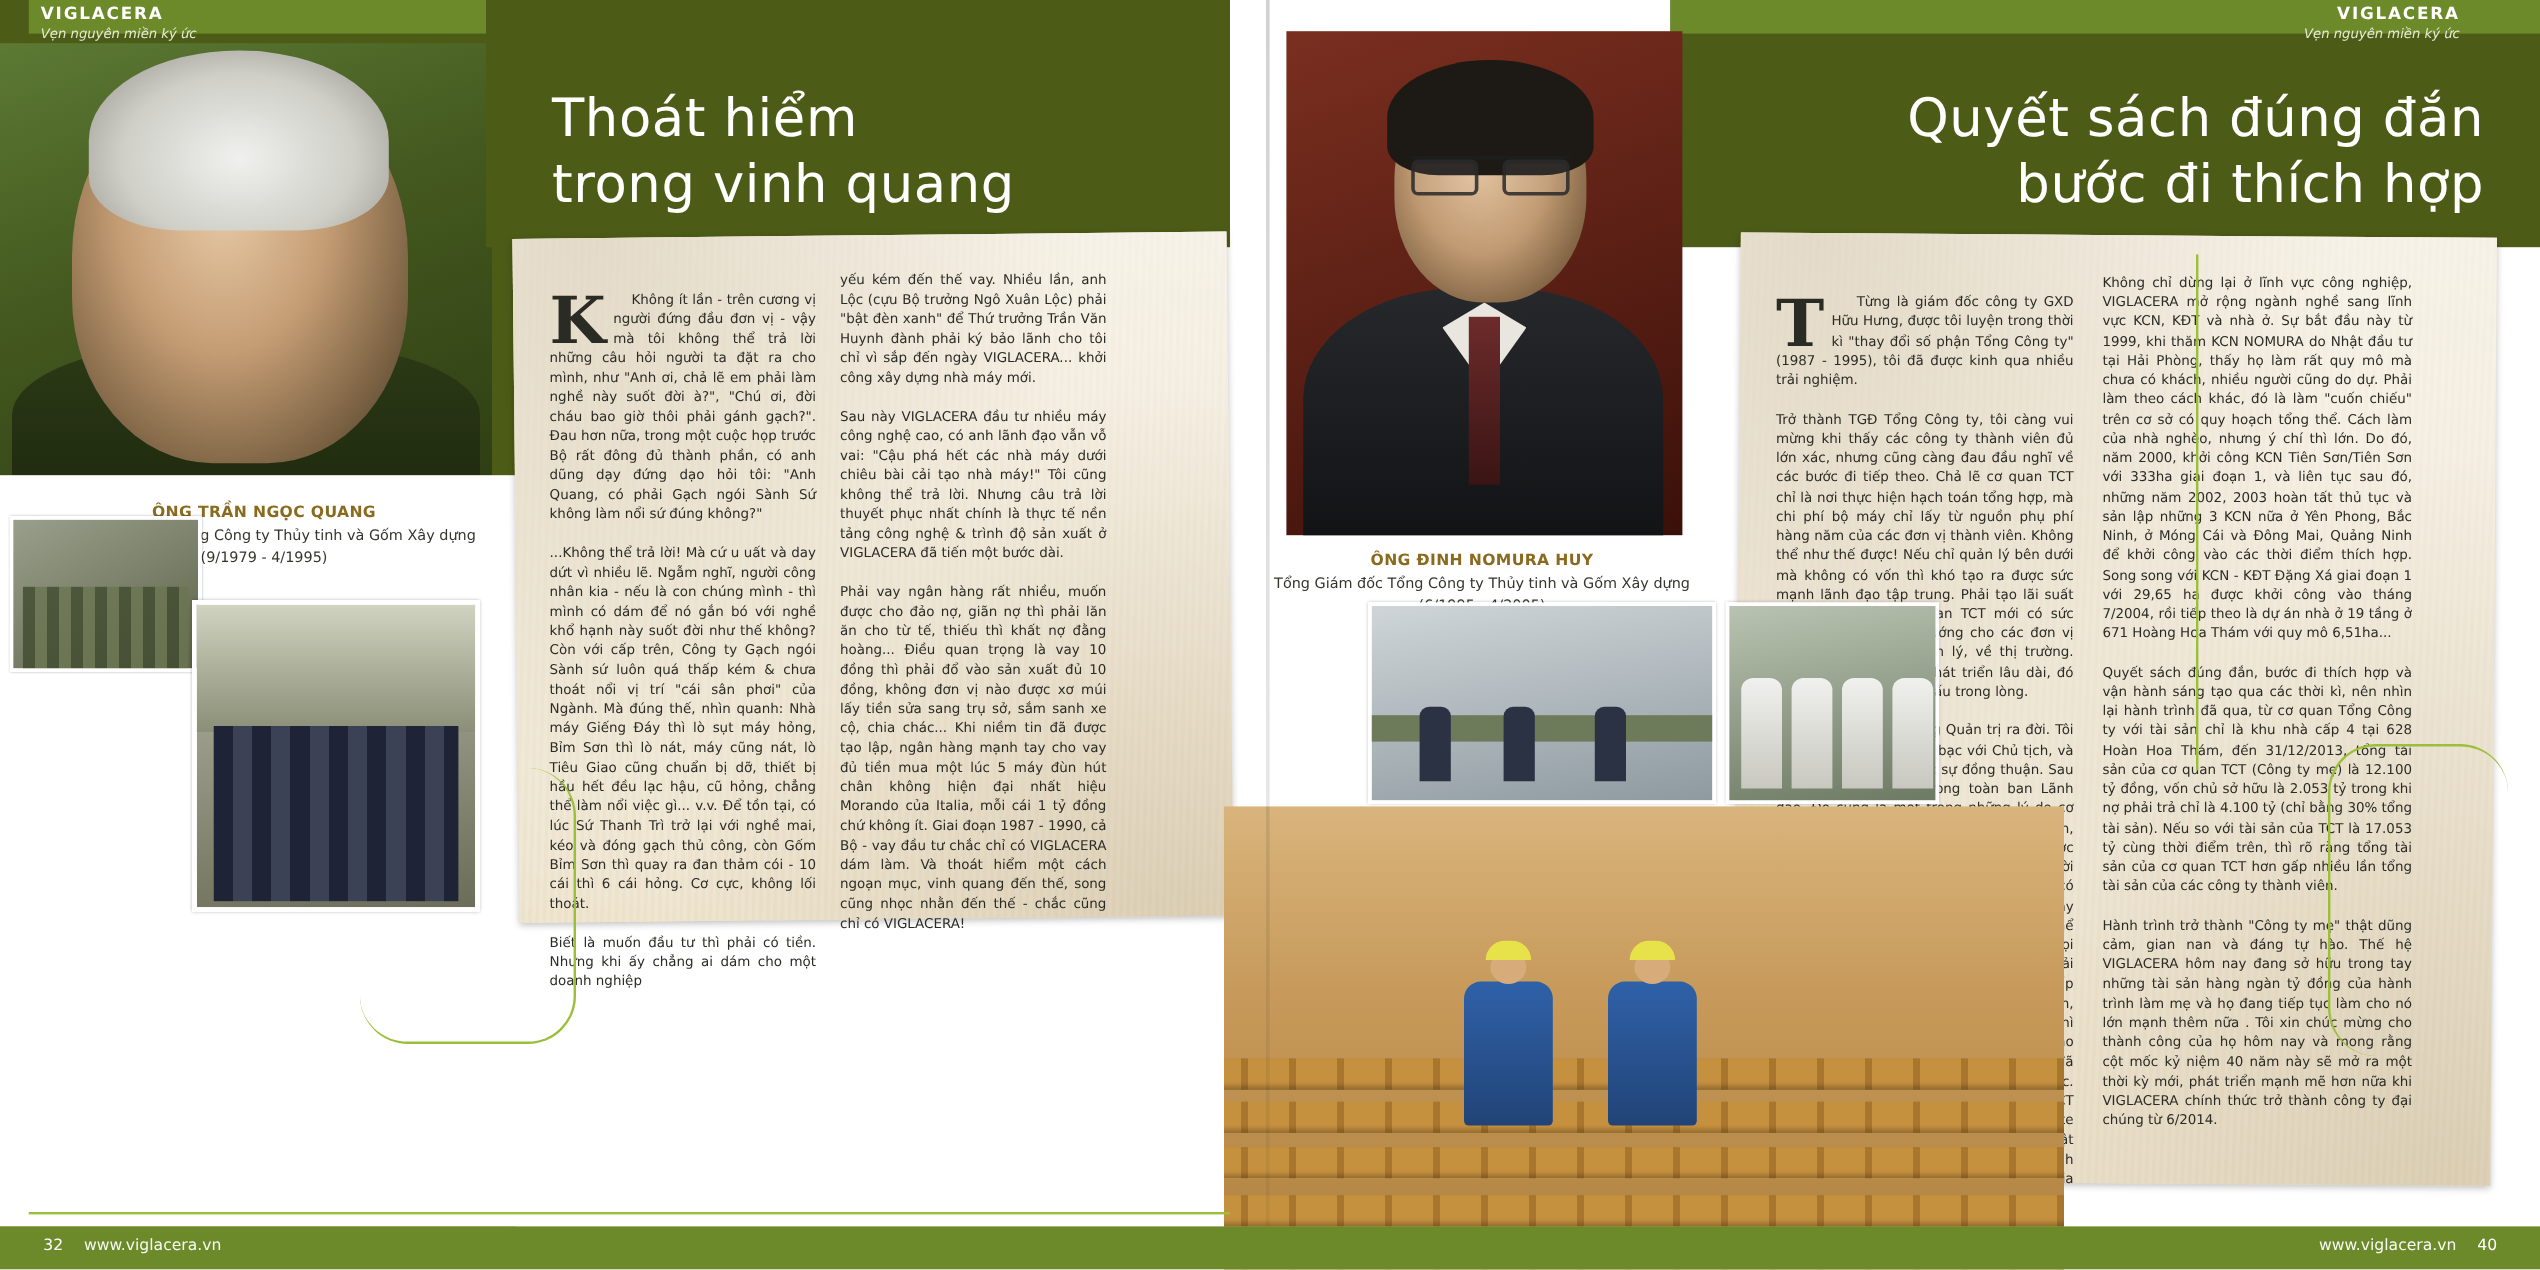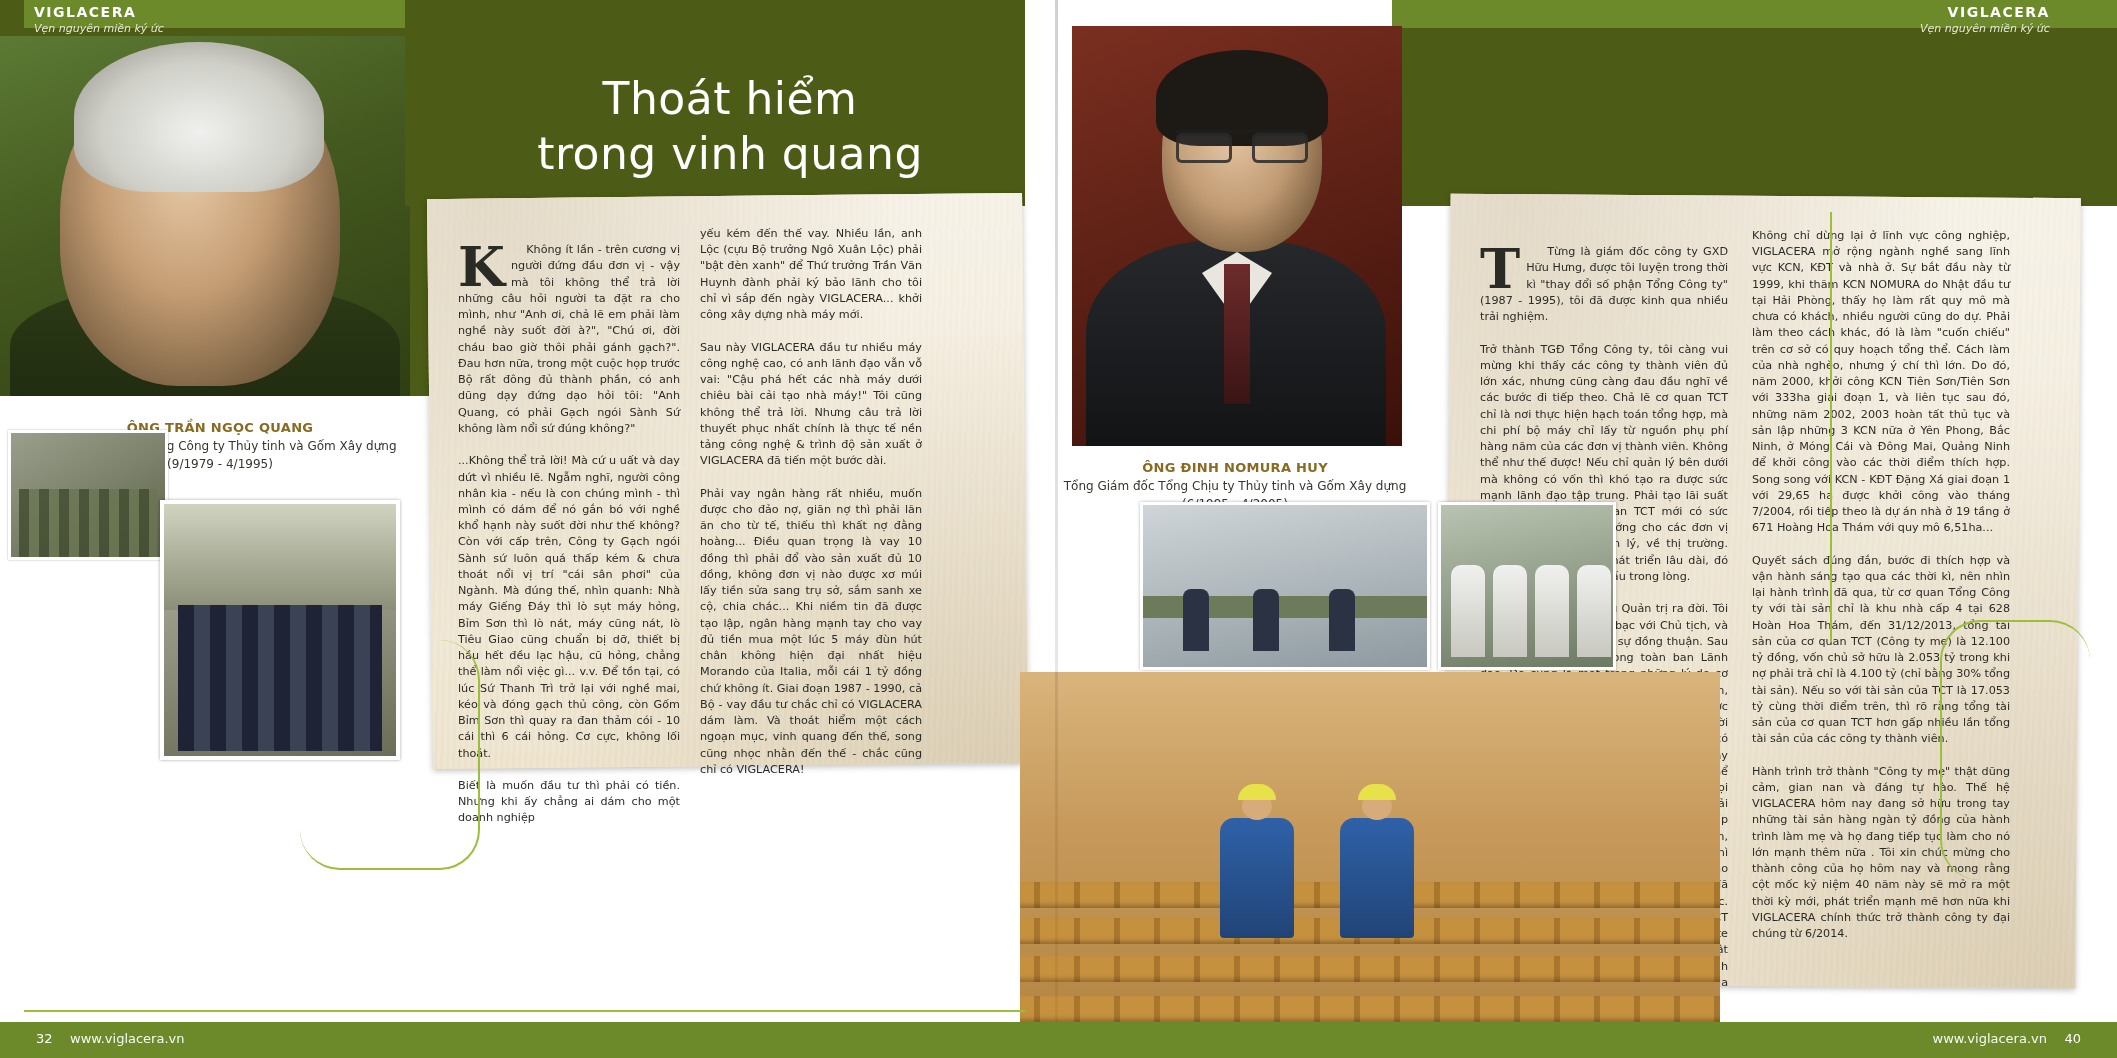--- a/index.html
+++ b/index.html
@@ -134,21 +134,21 @@
   .logo-block .tagline{
     font-size:11px; font-style:italic; color:#e7ecd4; margin-top:2px;
   }
   #logo-left{ left:34px; top:4px; }
   #logo-right{ left:1920px; top:4px; text-align:right; }
 
   .headline{
     position:absolute; color:#ffffff; font-weight:normal;
     font-size:44px; line-height:1.24; letter-spacing:.5px;
   }
-  #headline-left{ left:460px; top:72px; width:540px; text-align:center; }
+  #headline-left{ left:460px; top:72px; width:540px; text-align:left; }
   #headline-right{ left:1450px; top:72px; width:620px; text-align:right; }
   .headline .l2{ display:block; }
 
   
   .paper{
     position:absolute;
     background:
       linear-gradient(180deg, rgba(255,255,255,.5), rgba(255,255,255,0)),
       repeating-linear-gradient(92deg, #efe6d2 0 3px, #ece2cc 3px 6px),
       #efe5d0;
@@ -298,20 +298,24 @@
   </div>
   <div class="logo-block" id="logo-right">
     <div class="brand">VIGLACERA</div>
     <div class="tagline">Vẹn nguyên miền ký ức</div>
   </div>
 
   <div class="headline" id="headline-left">
     <span class="l1">Thoát hiểm</span>
     <span class="l2">trong vinh quang</span>
   </div>
+  <div class="headline" id="headline-right">
+    <span class="l1">Quyết sách đúng đắn</span>
+    <span class="l2">bước đi thích hợp</span>
+  </div>
 
   <div class="photo-center">
     <div class="body2"></div>
     <div class="shirt"></div>
     <div class="tie"></div>
     <div class="head"></div>
     <div class="hair2"></div>
     <div class="glasses"></div>
   </div>
 
@@ -344,21 +348,21 @@
 
 Hành trình trở thành "Công ty mẹ" thật dũng cảm, gian nan và đáng tự hào. Thế hệ VIGLACERA hôm nay đang sở hữu trong tay những tài sản hàng ngàn tỷ đồng của hành trình làm mẹ và họ đang tiếp tục làm cho nó lớn mạnh thêm nữa . Tôi xin chúc mừng cho thành công của họ hôm nay và mong rằng cột mốc kỷ niệm 40 năm này sẽ mở ra một thời kỳ mới, phát triển mạnh mẽ hơn nữa khi VIGLACERA chính thức trở thành công ty đại chúng từ 6/2014.</div>
 
   <div class="caption" id="caption-left">
     <div class="name">ÔNG  TRẦN NGỌC QUANG</div>
     <div class="role">Tổng giám đốc - Tổng Công ty Thủy tinh và Gốm Xây dựng</div>
     <div class="role">(9/1979 - 4/1995)</div>
   </div>
   <div class="caption" id="caption-center">
     <div class="name">ÔNG  ĐINH NOMURA HUY</div>
-    <div class="role">Tổng Giám đốc Tổng Chịu ty Thủy tinh và Gốm Xây dựng</div>
+    <div class="role">Tổng Giám đốc Tổng Công ty Thủy tinh và Gốm Xây dựng</div>
     <div class="role">(6/1995 - 4/2005)</div>
   </div>
 
   <div class="small-photo-1"></div>
   <div class="small-photo-2">
     <div class="roof"></div>
     <div class="people"></div>
   </div>
 
   <div class="factory-photo">

